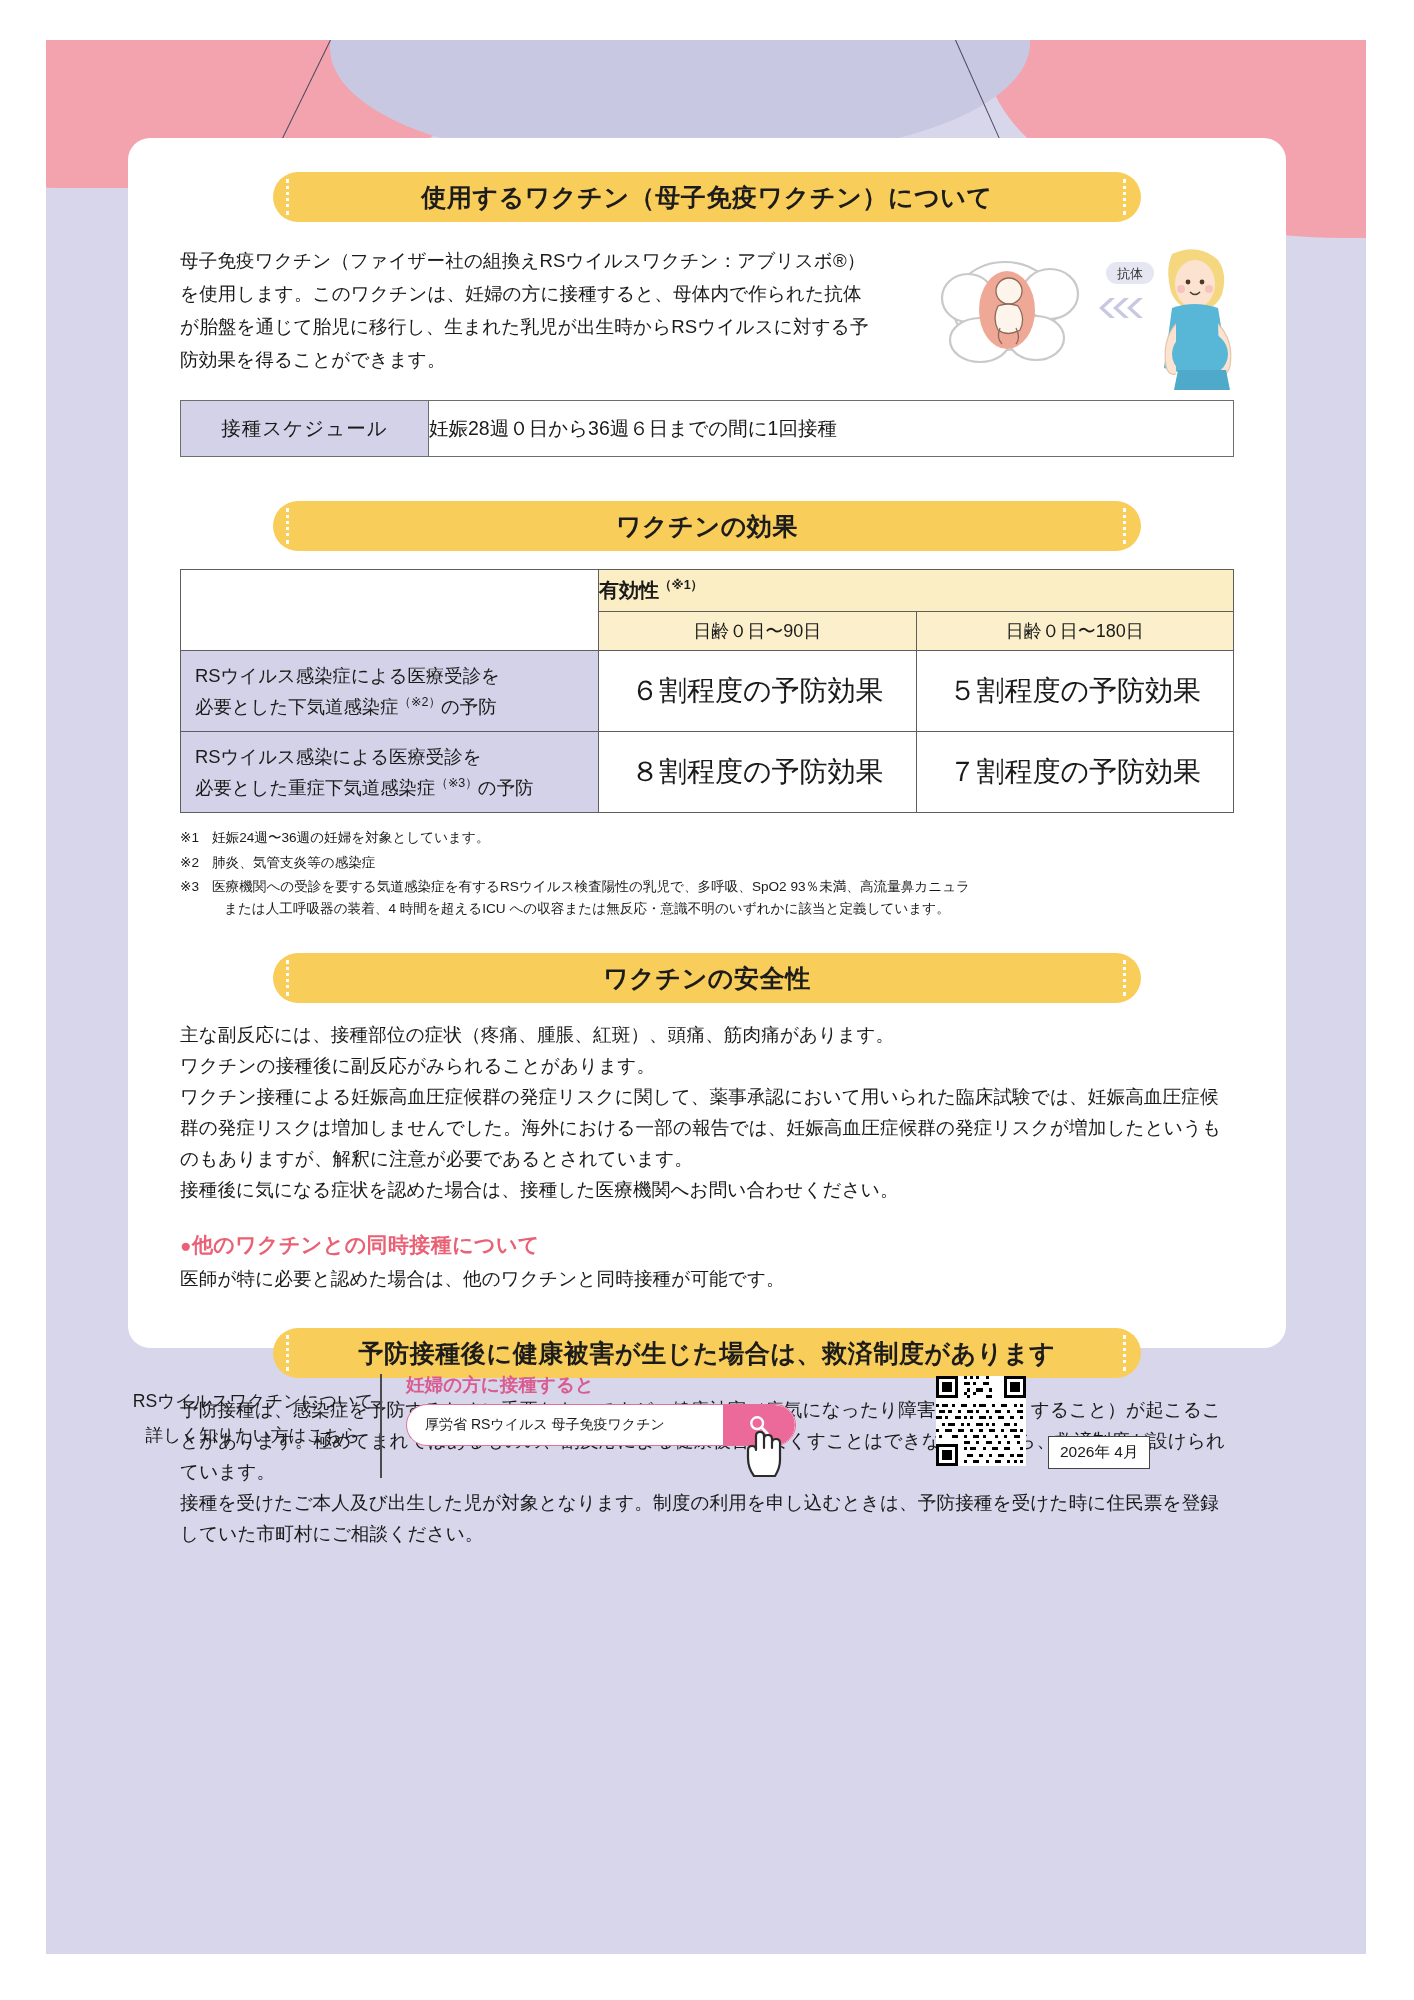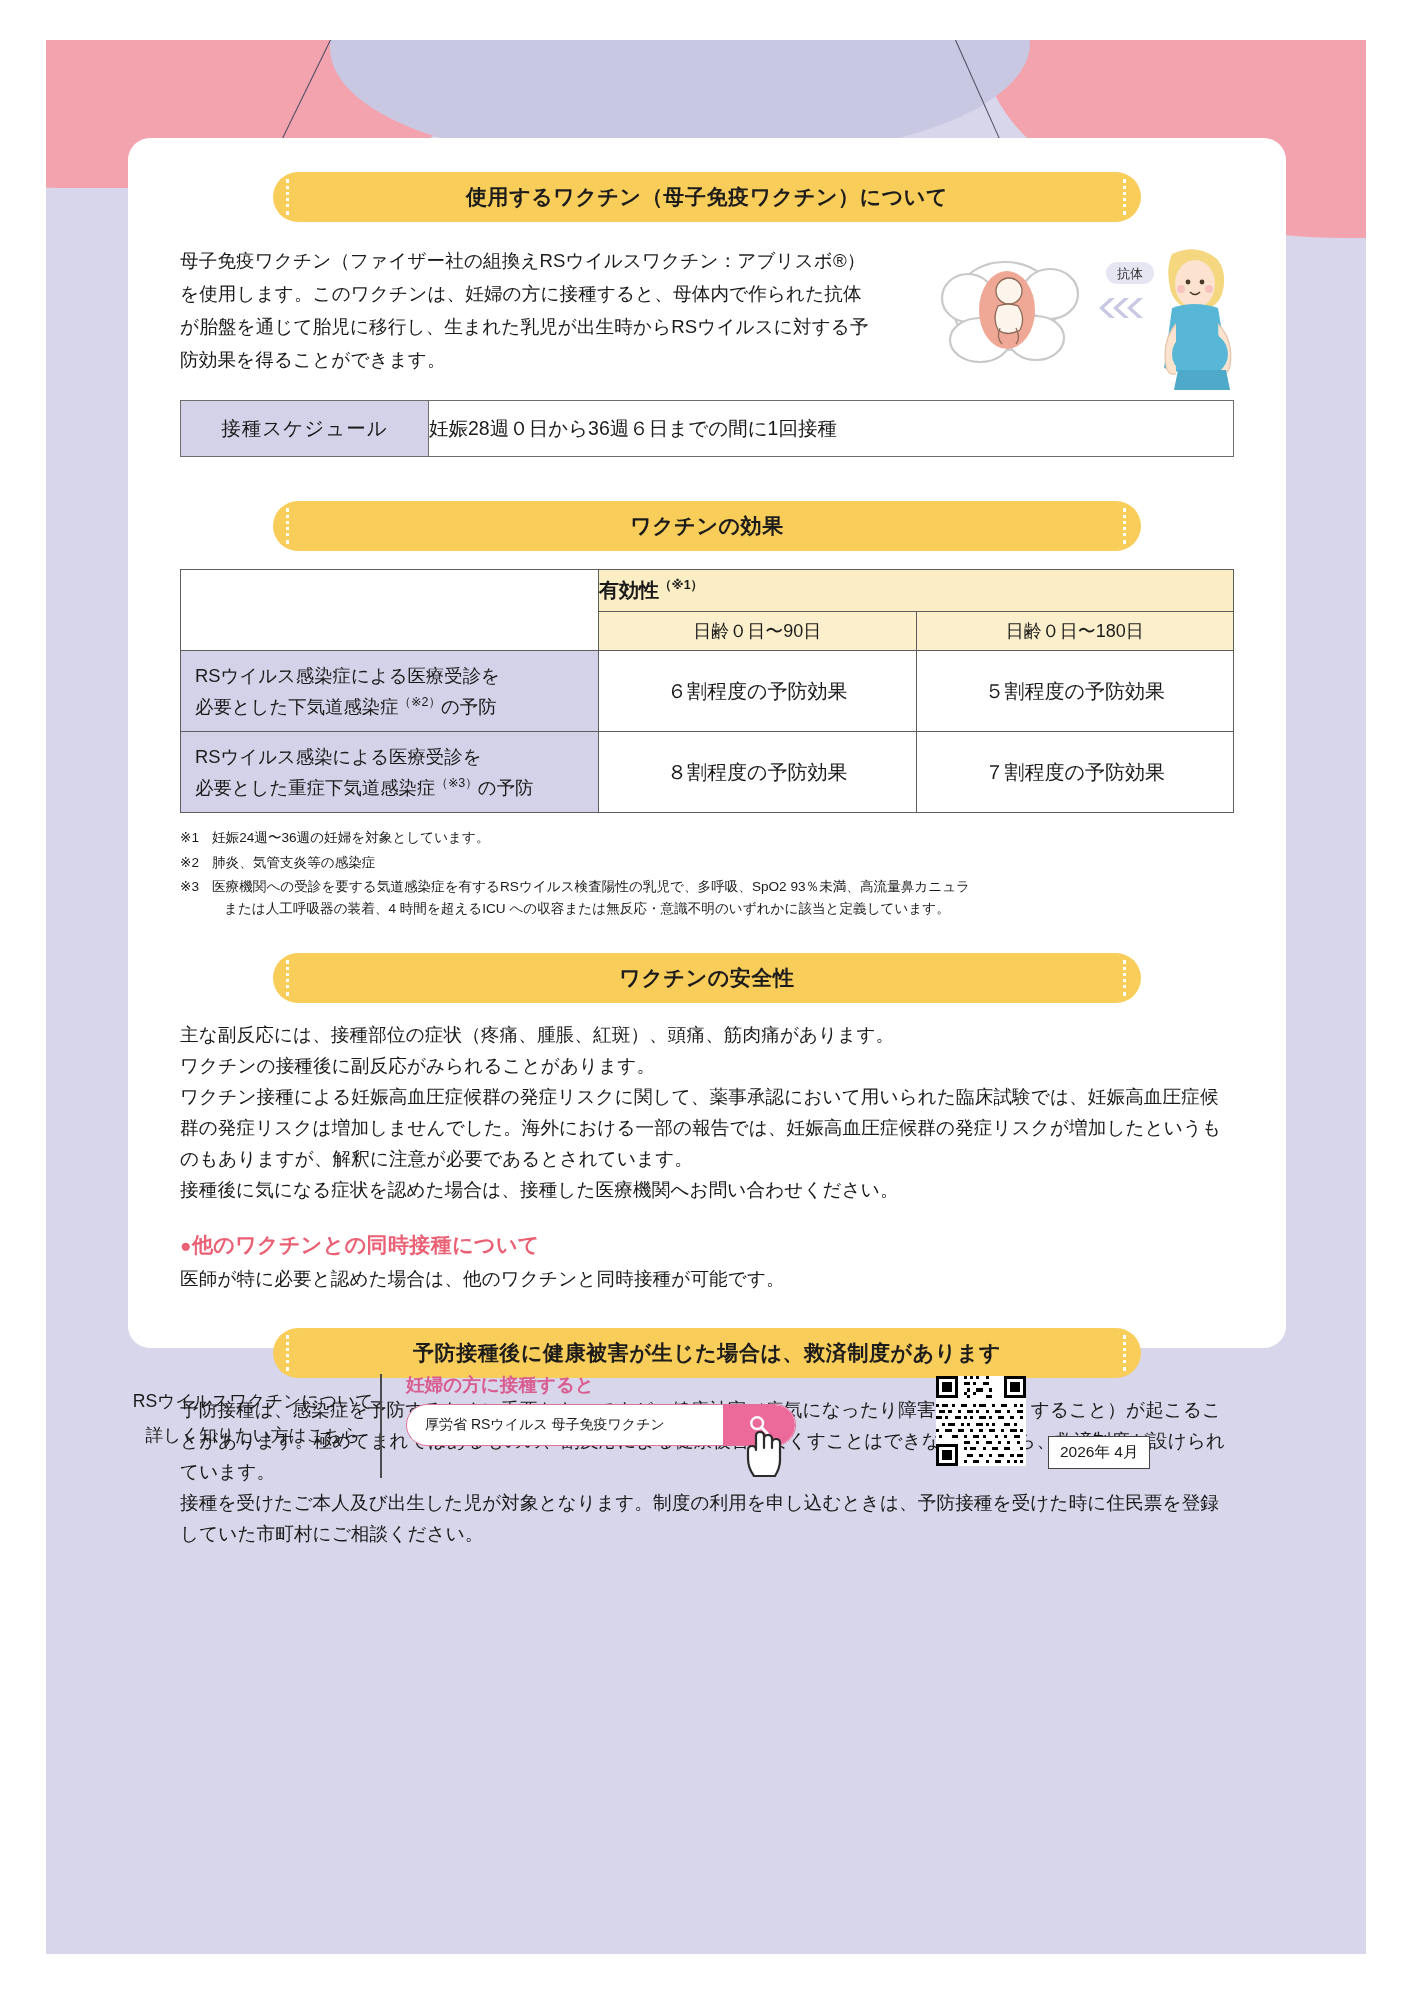--- a/index.html
+++ b/index.html
@@ -81,21 +81,21 @@
   }
   .banner::before, .banner::after {
     content: "";
     position: absolute; top: 7px;
     width: 2px; height: 36px;
     border-left: 3px dotted #ffffff;
   }
   .banner::before { left: 13px; }
   .banner::after  { right: 13px; }
   .banner-text {
-    font-size: 21px; font-weight: bold; color: #1c1c1c;
+    font-size: 25px; font-weight: bold; color: #1c1c1c;
     letter-spacing: 0.6px;
   }
 
   
   .para {
     font-size: 18.6px; line-height: 33px; color: #1a1a1a;
     letter-spacing: 0.1px;
   }
   .para.tight { line-height: 31px; }
 
@@ -140,21 +140,21 @@
   .eff .h-sub {
     background: #fcf0cc; text-align: center;
     font-size: 18px; color: #1a1a1a; padding: 7px 0;
   }
   .eff .rowlab {
     background: #d4d2e8; font-size: 18.4px; color: #1a1a1a;
     padding: 11px 0 11px 14px; line-height: 27px;
   }
   .eff .val {
     background: #ffffff; text-align: center;
-    font-size: 20px; color: #1a1a1a; padding: 11px 6px;
+    font-size: 28px; color: #1a1a1a; padding: 11px 6px;
     white-space: nowrap;
   }
   .sup { font-size: 12.5px; vertical-align: super; }
 
   
   .notes { margin-top: 14px; }
   .note {
     display: flex; font-size: 13.6px; color: #1a1a1a;
     line-height: 21.5px; margin-bottom: 3px;
   }

